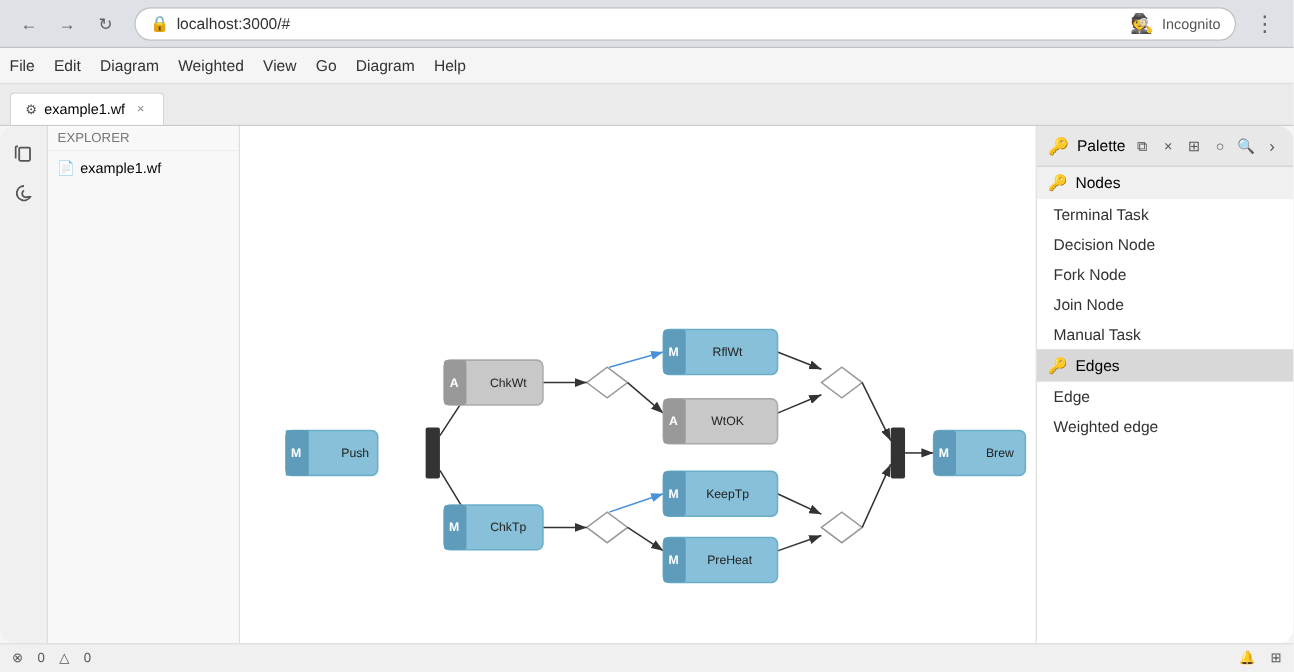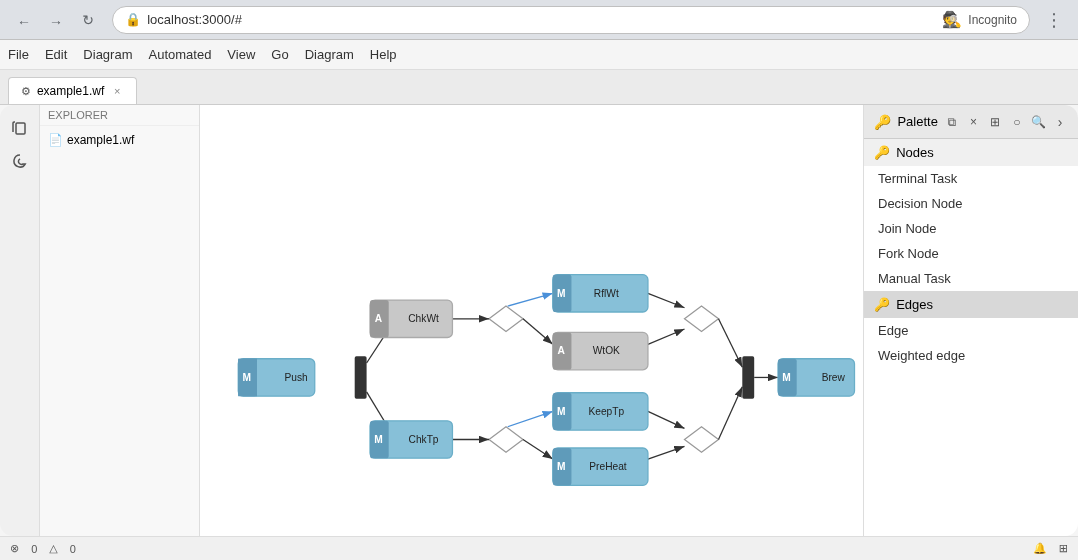--- a/index.html
+++ b/index.html
@@ -82,21 +82,21 @@
   </div>
   <button class="more-btn">⋮</button>
 </div>
 
 <div class="app-window">
 
   <div class="menu-bar">
     <span class="menu-item">File</span>
     <span class="menu-item">Edit</span>
     <span class="menu-item">Diagram</span>
-    <span class="menu-item">Automated</span>
+    <span class="menu-item">Weighted</span>
     <span class="menu-item">View</span>
     <span class="menu-item">Go</span>
     <span class="menu-item">Diagram</span>
     <span class="menu-item">Help</span>
   </div>
 
   <div class="tab-bar">
     <div class="tab">
       <span class="tab-icon">⚙</span>
       <span>example1.wf</span>
@@ -240,22 +240,22 @@
         <div class="palette-icon-btn">🔍</div>
         <div class="palette-toggle">›</div>
       </div>
       <div class="palette-content">
         <div class="palette-section-header">
           <span>🔑</span>
           <span>Nodes</span>
         </div>
         <div class="palette-item">Terminal Task</div>
         <div class="palette-item">Decision Node</div>
+        <div class="palette-item">Fork Node</div>
         <div class="palette-item">Join Node</div>
-        <div class="palette-item">Fork Node</div>
         <div class="palette-item">Manual Task</div>
         <div class="palette-section-header edges-section">
           <span>🔑</span>
           <span>Edges</span>
         </div>
         <div class="palette-item">Edge</div>
         <div class="palette-item">Weighted edge</div>
       </div>
     </div>
 

